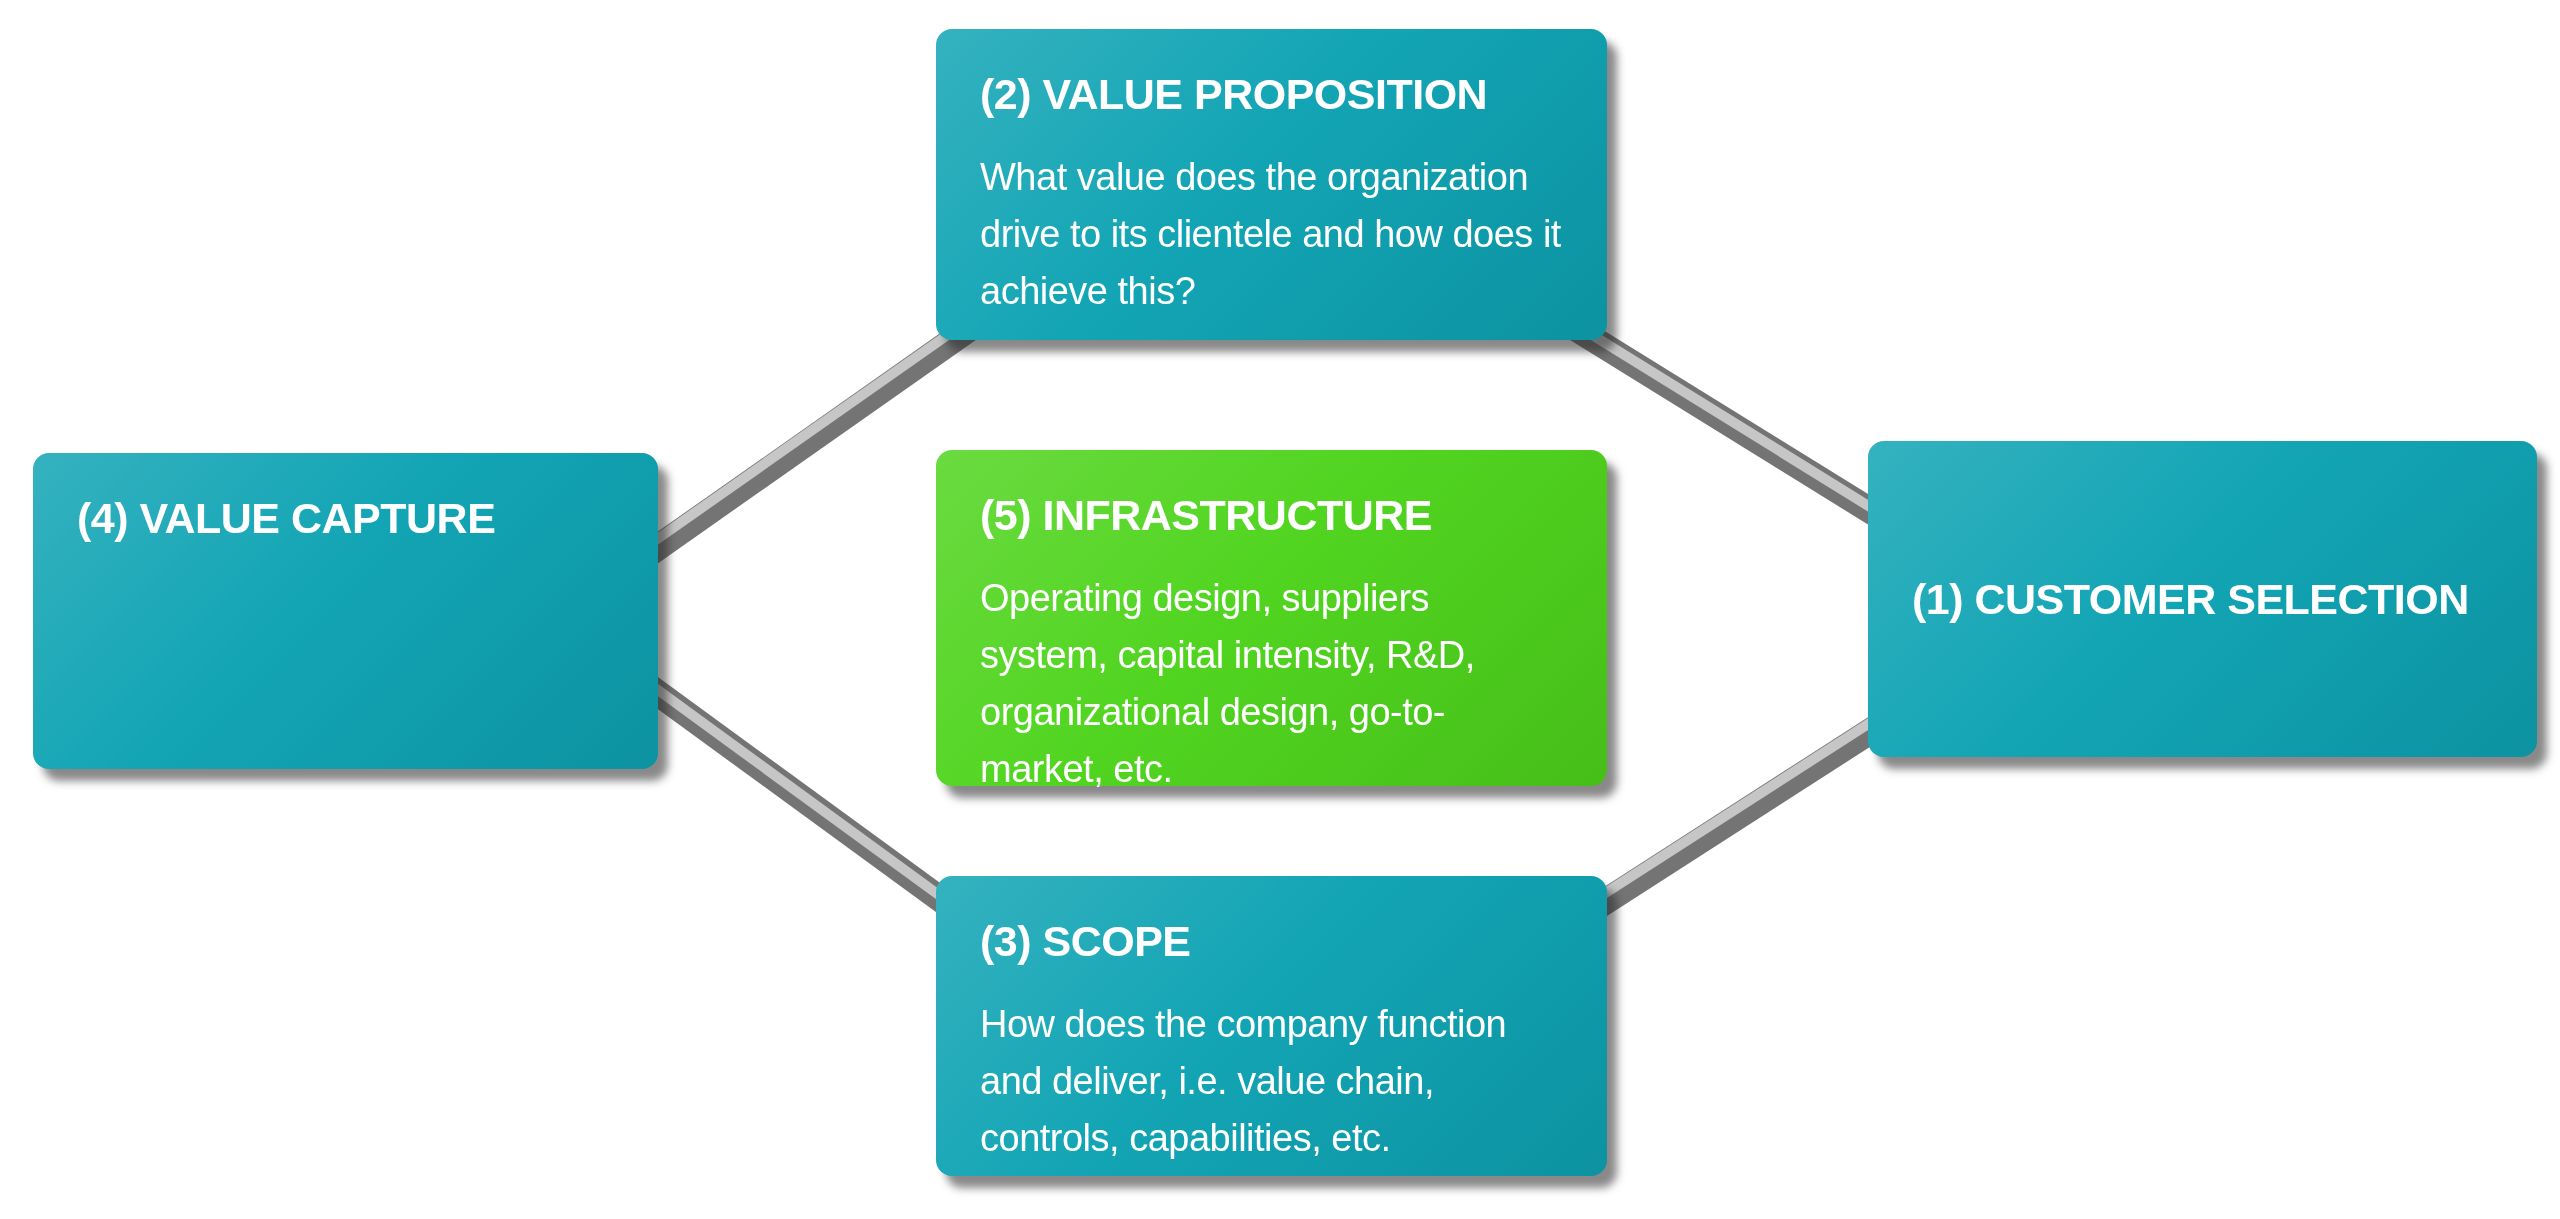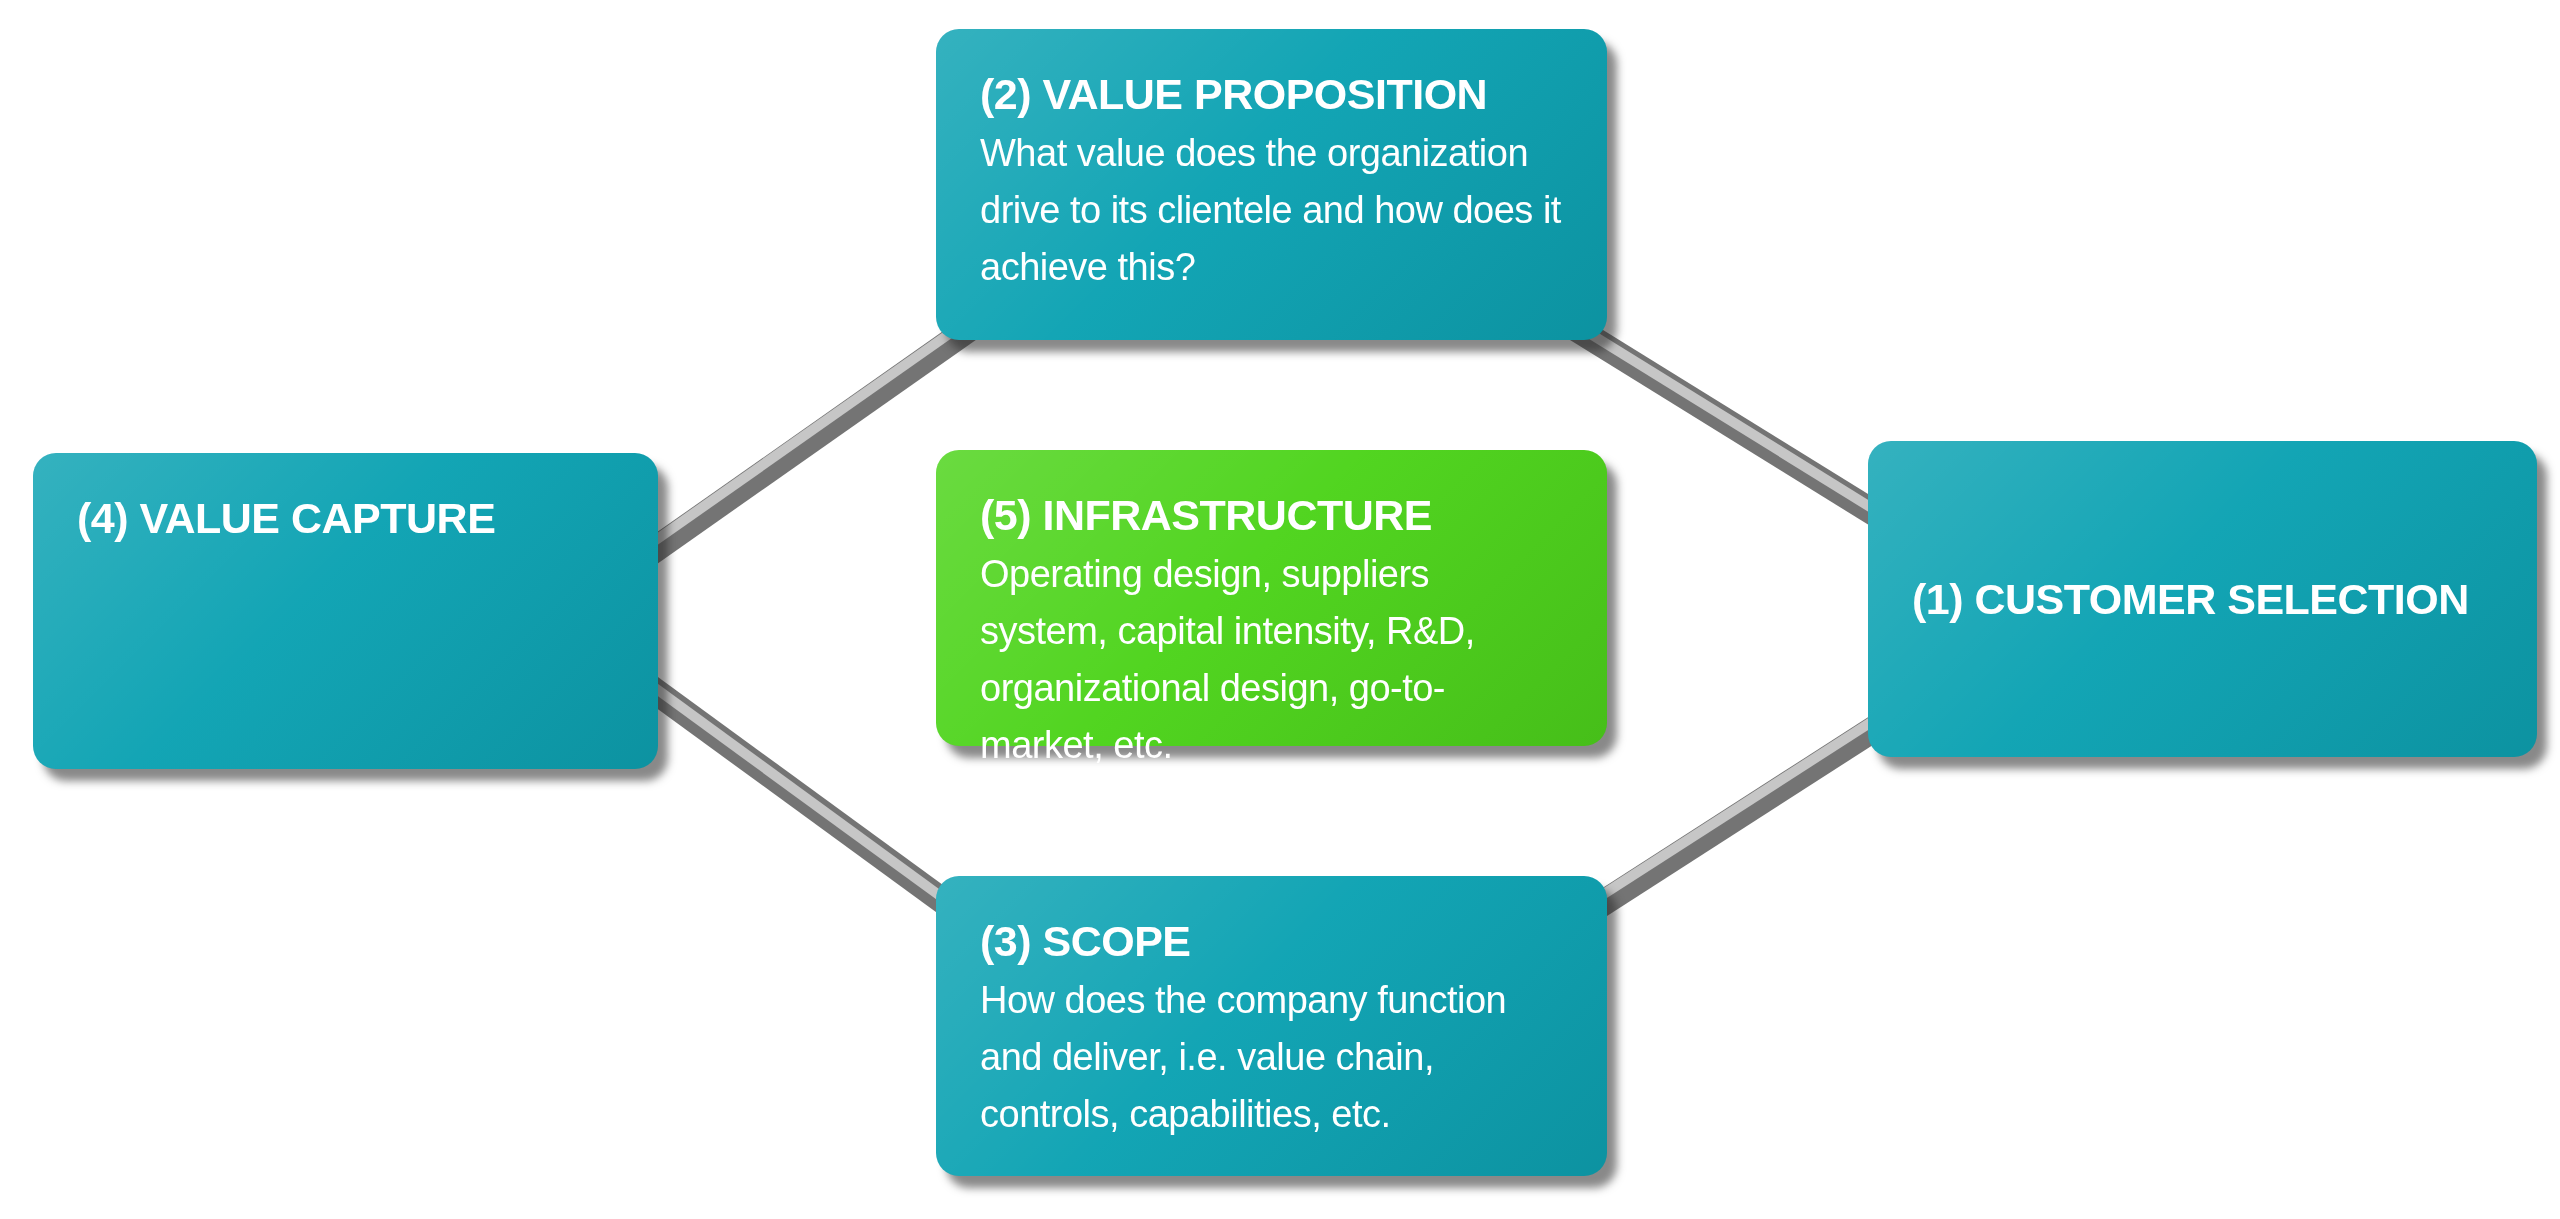--- a/index.html
+++ b/index.html
@@ -17,29 +17,30 @@
   }
   .connectors {
     position: absolute;
     left: 0;
     top: 0;
     z-index: 1;
   }
   .box {
     position: absolute;
     z-index: 2;
-    border-radius: 23px;
+    border-radius: 16px;
     color: #ffffff;
     padding: 34px 44px;
     box-sizing: border-box;
     box-shadow: 10px 12px 9px rgba(40,40,40,0.55);
     background-image: linear-gradient(135deg, rgba(255,255,255,0.16) 0%, rgba(255,255,255,0.02) 45%, rgba(0,0,0,0.10) 100%);
     display: flex;
     flex-direction: column;
     justify-content: flex-start;
+    gap: 24px;
   }
   .box-title {
     font-size: 43px;
     font-weight: 700;
     line-height: 1.45;
     letter-spacing: -0.5px;
     white-space: nowrap;
   }
   .box-body {
     font-size: 38px;
@@ -51,21 +52,21 @@
   .box-top {
     left: 936px; top: 29px;
     width: 671px; height: 311px;
   }
   .box-left {
     left: 33px; top: 453px;
     width: 625px; height: 316px;
   }
   .box-center {
     left: 936px; top: 450px;
-    width: 671px; height: 296px;
+    width: 671px; height: 336px;
   }
   .box-right {
     left: 1868px; top: 441px;
     width: 669px; height: 316px;
     justify-content: center;
   }
   .box-bottom {
     left: 936px; top: 876px;
     width: 671px; height: 300px;
   }

